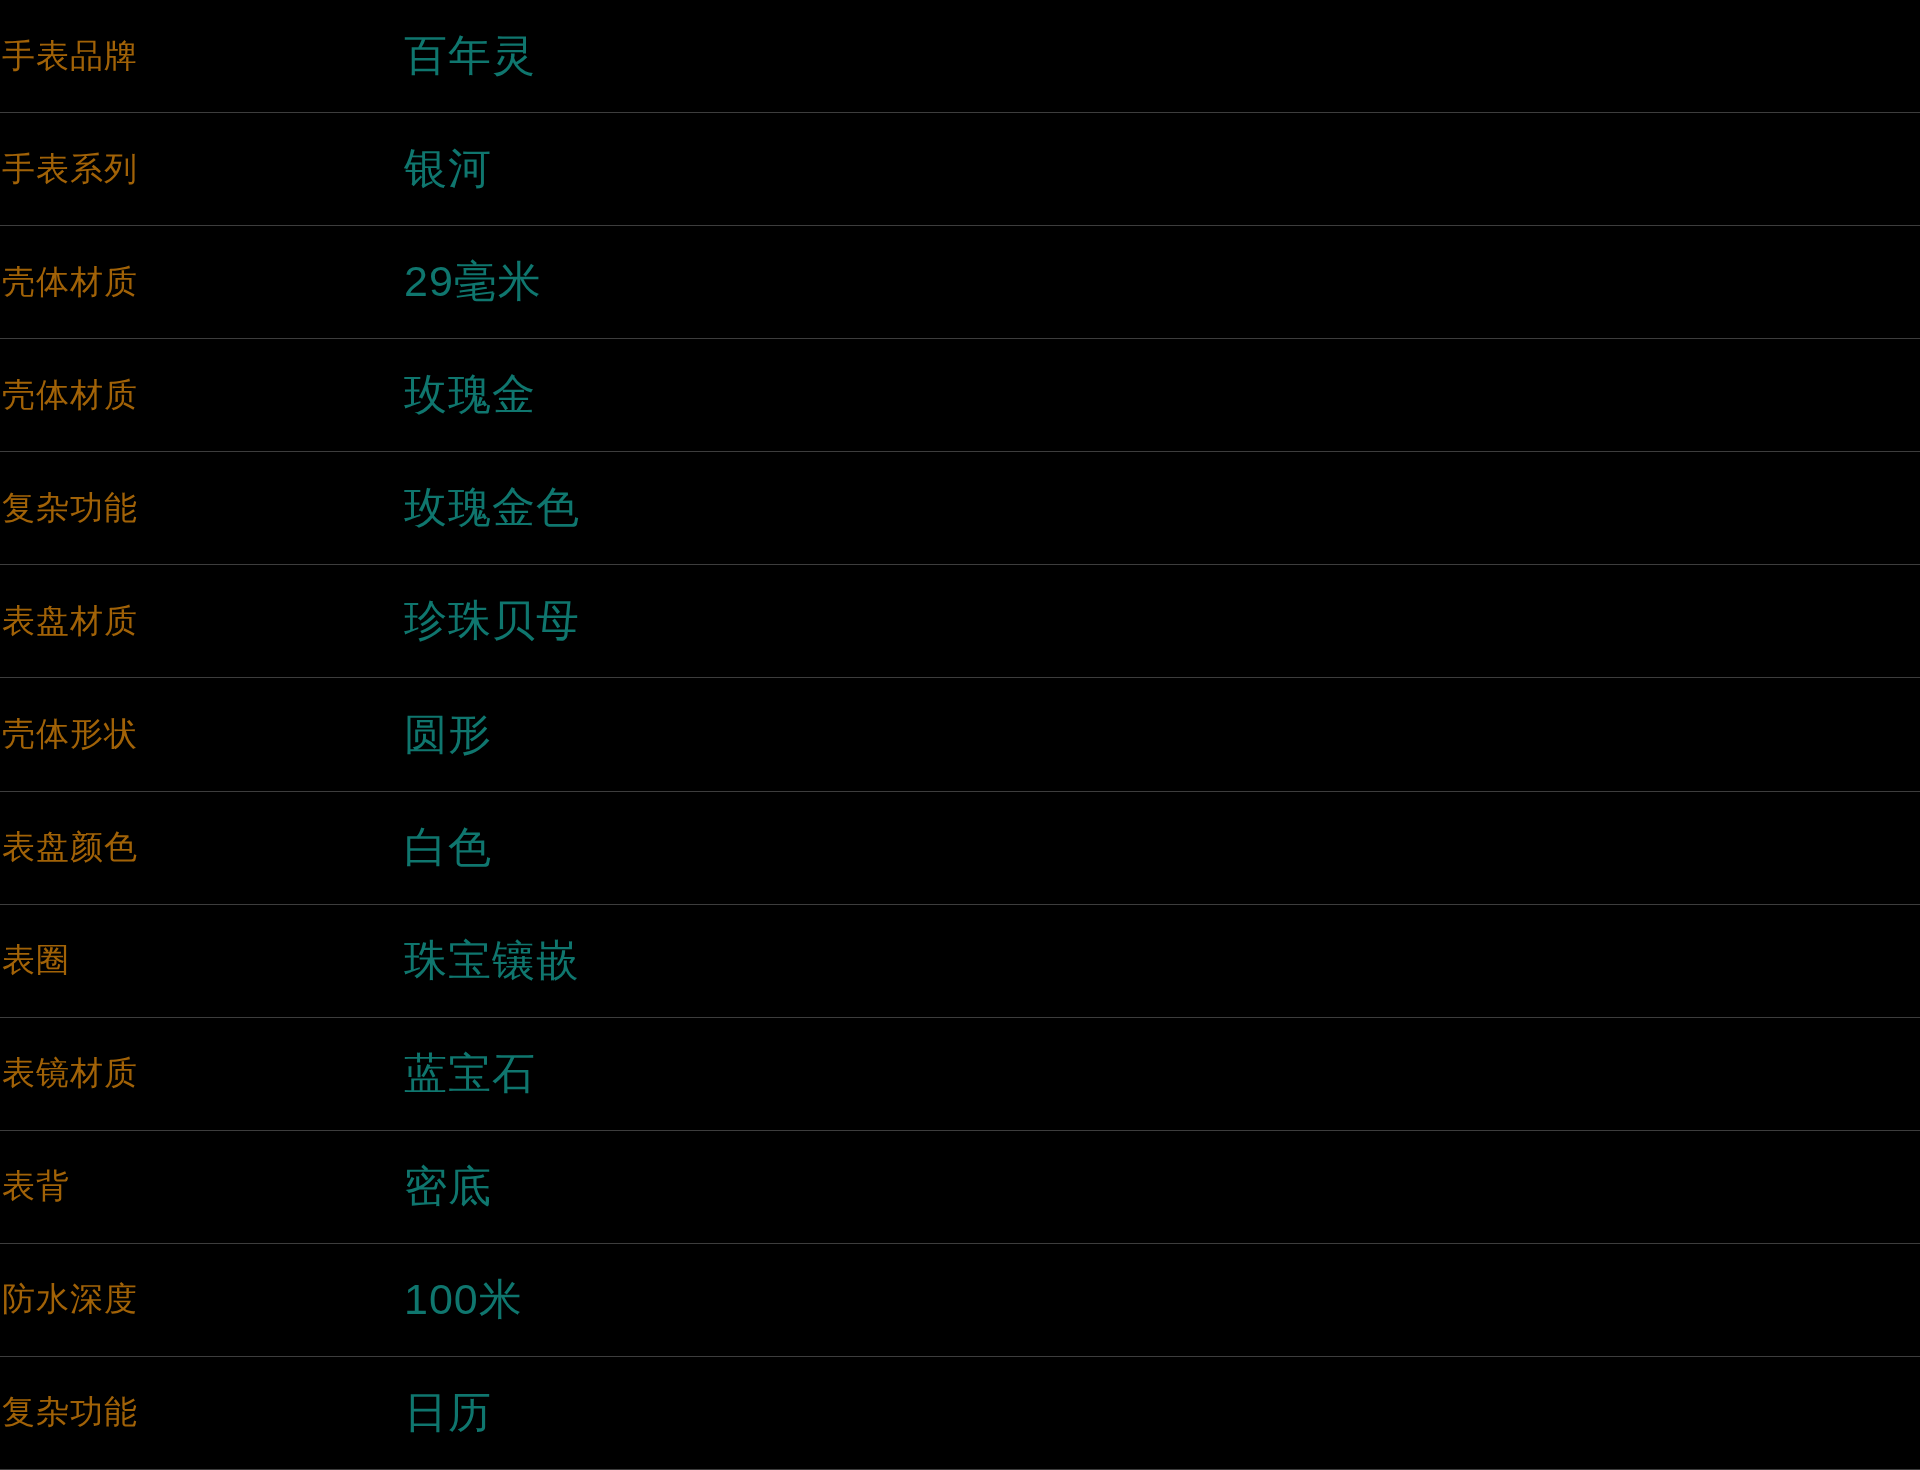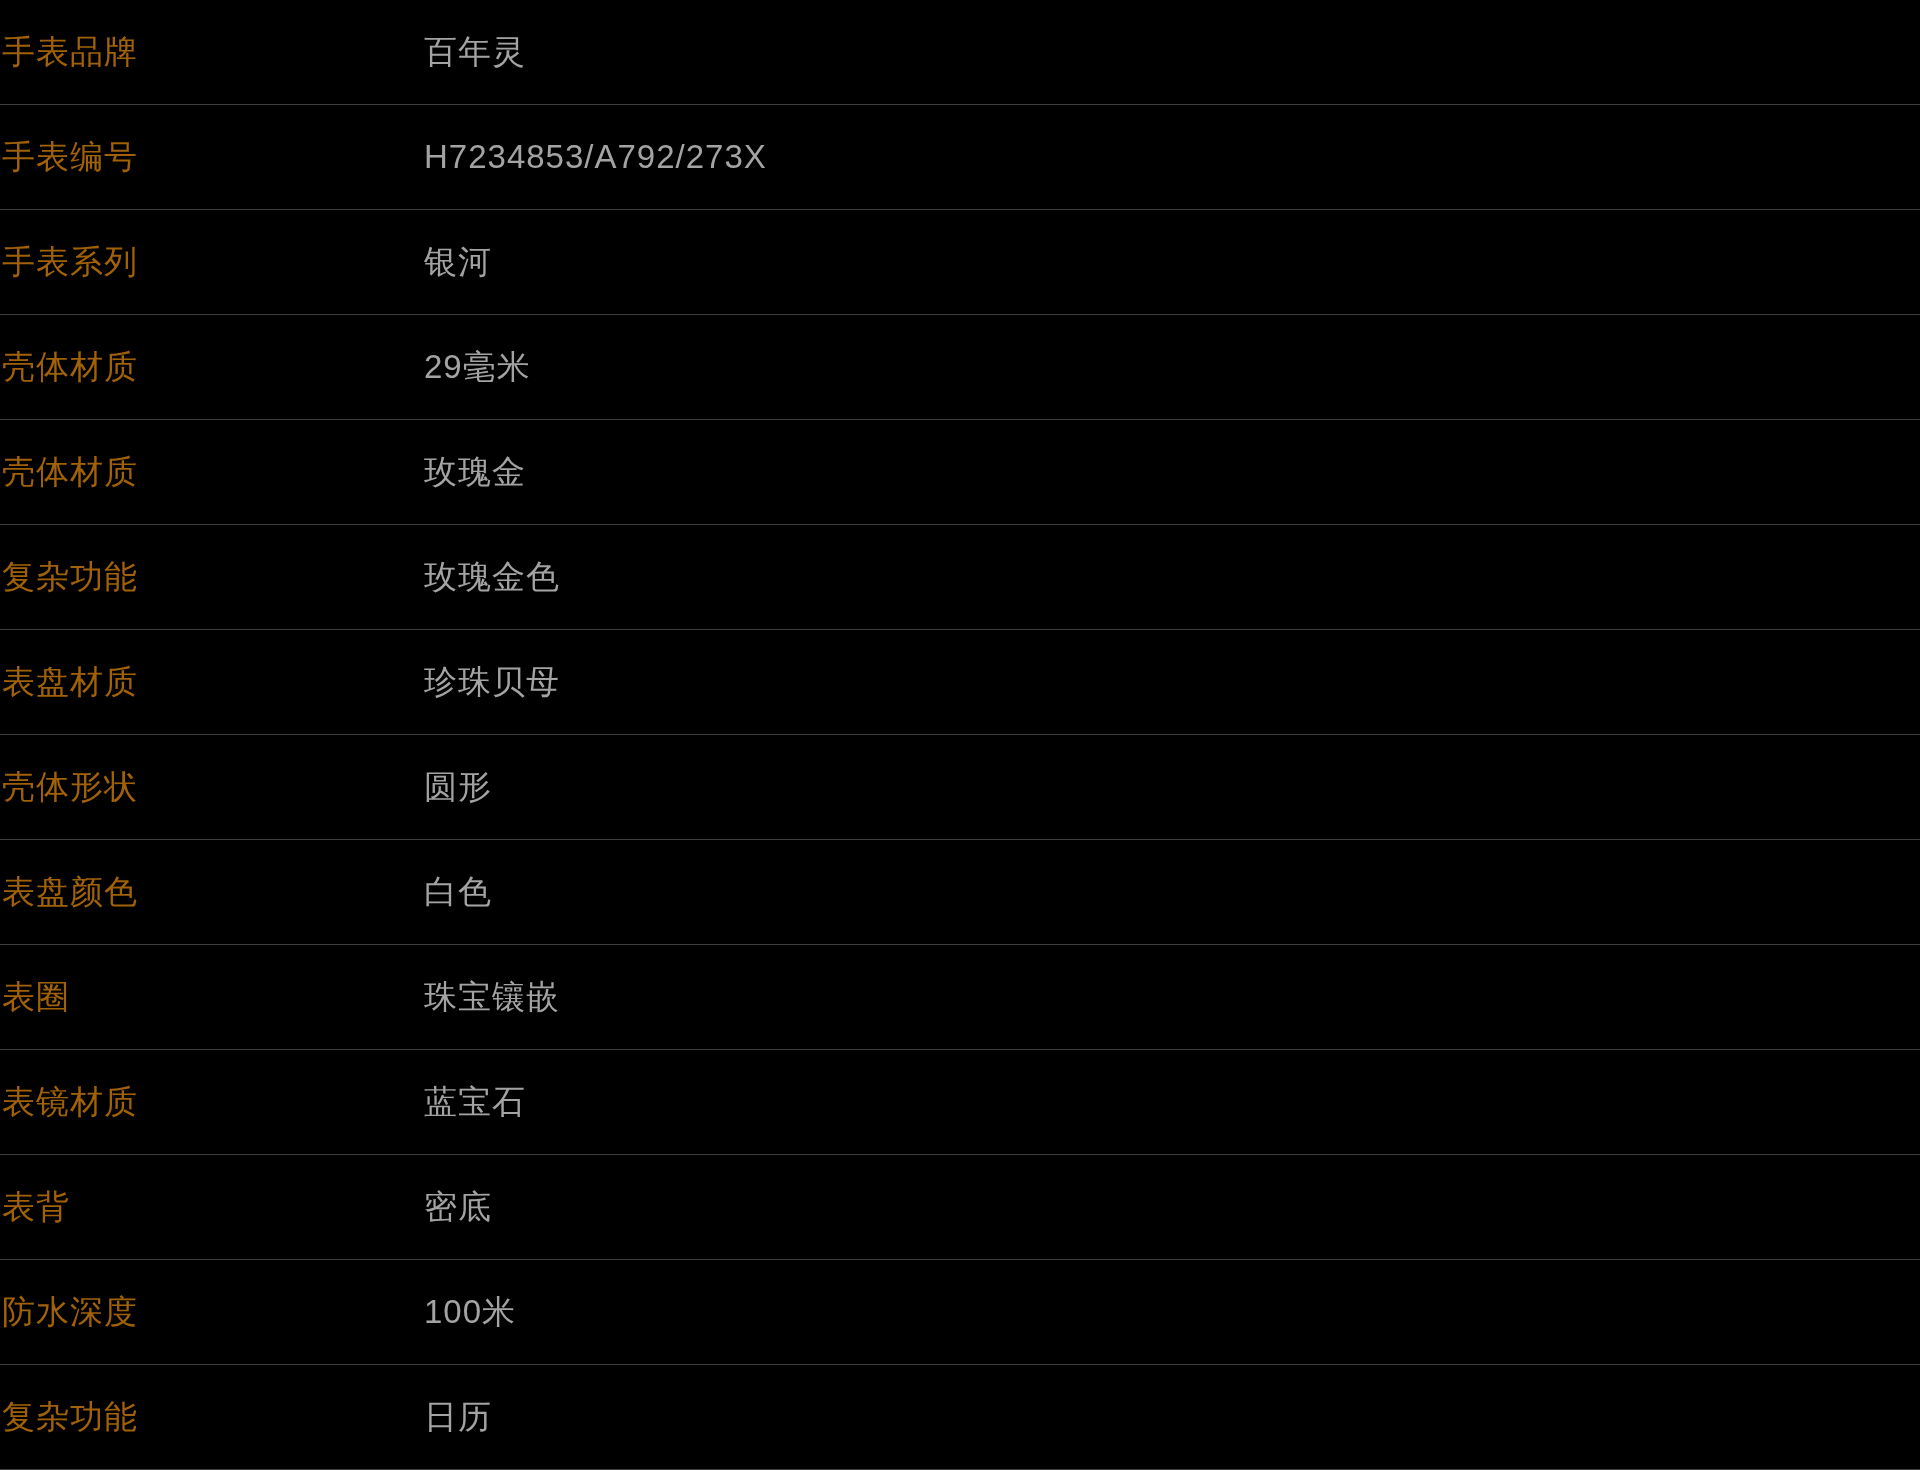--- a/index.html
+++ b/index.html
@@ -30,42 +30,37 @@
     left: 2px;
     color: #a16207;
     font-size: 33px;
     font-weight: 400;
     letter-spacing: 1px;
     white-space: nowrap;
   }
   .spec-value {
     position: absolute;
     left: 404px;
-    color: #a3a3a3;
-    font-size: 33px;
+    color: #0f766e;
+    font-size: 43px;
     font-weight: 400;
     letter-spacing: 1px;
     white-space: nowrap;
-    margin-left: 20px;
   }
 </style>
 </head>
 <body>
 
 <div class="spec-table">
 
   <div class="spec-row">
     <span class="spec-label">手表品牌</span>
     <span class="spec-value">百年灵</span>
   </div>
 
-  <div class="spec-row">
-    <span class="spec-label">手表编号</span>
-    <span class="spec-value">H7234853/A792/273X</span>
-  </div>
 
   <div class="spec-row">
     <span class="spec-label">手表系列</span>
     <span class="spec-value">银河</span>
   </div>
 
   <div class="spec-row">
     <span class="spec-label">壳体材质</span>
     <span class="spec-value">29毫米</span>
   </div>

